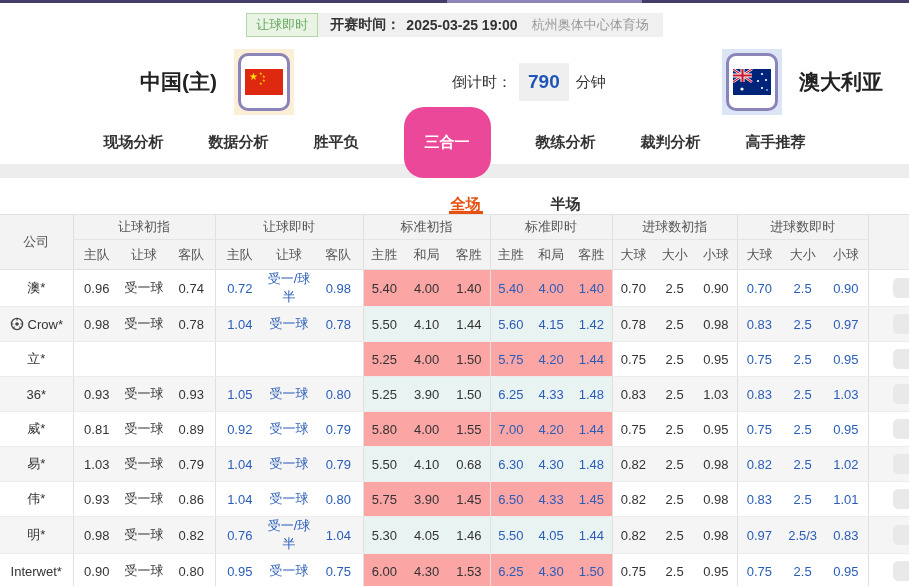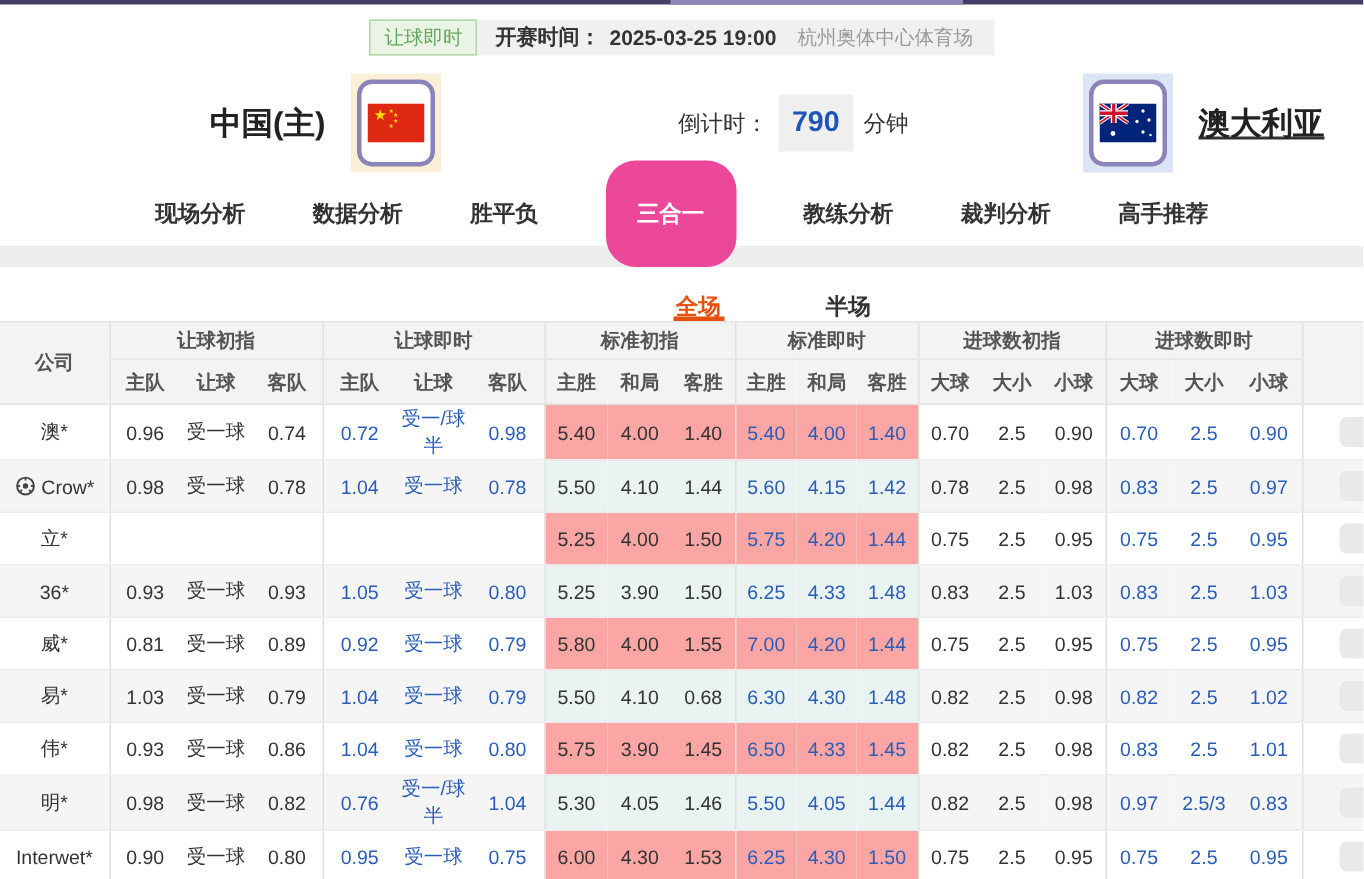--- a/index.html
+++ b/index.html
@@ -16,21 +16,21 @@
   .league-badge { background:#eaf4e4; border:1px solid #b3d6a8; color:#64a85e; font-size:13px;
     padding:2px 9px; height:24px; display:flex; align-items:center; margin-right:12px; }
   .kickoff { font-weight:bold; font-size:14px; color:#333; }
   .kick-time { font-weight:bold; font-size:14px; color:#333; margin-left:6px; }
   .venue { color:#999; font-size:13px; margin-left:14px; }
 
   
   .match-row { position:relative; height:78px; margin-top:6px; }
   .team { position:absolute; top:50%; transform:translateY(-50%); display:flex; align-items:center; gap:17px; }
   .team.home { left:140px; }
-  .team.away { right:26px;text-decoration:underline; }
+  .team.away { right:26px; }
   .team-name { font-size:21px; font-weight:bold; color:#222; }
   .flag-wrap { width:60px; height:66px; display:flex; align-items:center; justify-content:center; }
   .flag-wrap.home-bg { background:#fcefd8; }
   .flag-wrap.away-bg { background:#dbe5f6; }
   .flag-box { width:52px; height:58px; background:#fff; border:3px solid #8a84b8; border-radius:10px;
     display:flex; align-items:center; justify-content:center; }
   .countdown { position:absolute; left:452px; top:50%; transform:translateY(-50%);
     display:flex; align-items:center; gap:7px; font-size:15px; color:#333; }
   .cd-value { background:#efefef; color:#1e56b7; font-weight:bold; font-size:19px; padding:8px 9px; }
 
@@ -47,21 +47,21 @@
   .subtabs { display:flex; gap:70px; transform:translateX(61px);align-items:flex-end; }
   .subtab { font-size:15px; font-weight:bold; color:#333; position:relative;
     display:flex; align-items:center; cursor:pointer; }
   .subtab.active { color:#e8500f; }
   .subtab.active::after { content:""; position:absolute; left:-2px; right:-2px; bottom:0;
     height:3px; background:#e8500f; }
 
   
   table { width:909px; border-collapse:collapse; table-layout:fixed; font-size:13px; }
   thead { border-top:1px solid #e2e2e2; }
-  th { background:#f3f3f3; color:#555; font-weight:bold; font-size:13px;margin-left:20px; }
+  th { background:#f3f3f3; color:#555; font-weight:normal; font-size:13px;margin-left:20px; }
   .grp-row th { height:25px; border-bottom:1px solid #e4e4e4; }
   .sub-row th { height:30px; border-bottom:1px solid #e0e0e0; }
   td { height:35px; text-align:center; color:#333; border-bottom:1px solid #ececec; }
   .gstart { border-left:1px solid #e0e0e0; }
   td.company { color:#333; }
   tbody tr:nth-child(even) td { background:#f5f5f5; }
   td.cyan { background:#fca5a5; }
   tbody tr:nth-child(even) td.cyan { background:#e9f3f2; }
   td.blue { color:#2a5db8; }
   .company-inner { display:flex; align-items:center; justify-content:center; gap:4px; }

